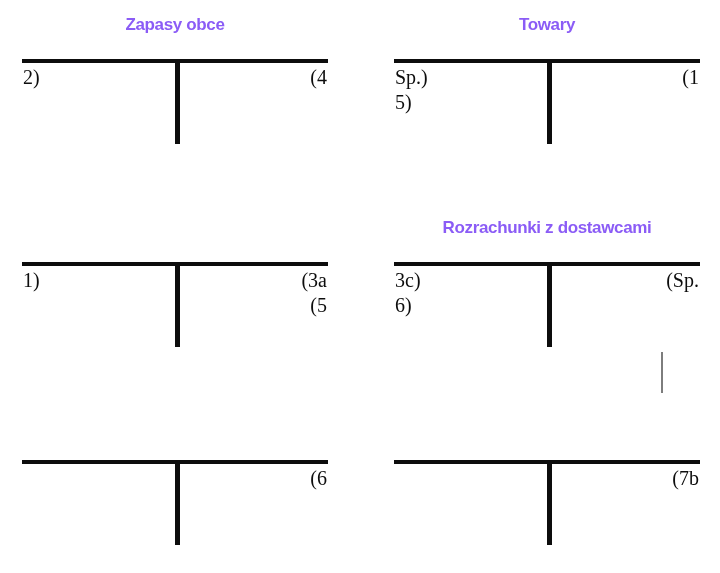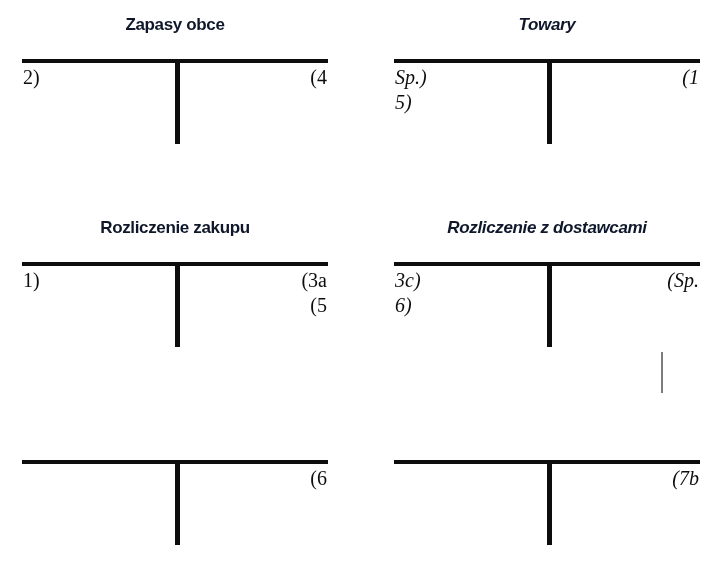--- a/index.html
+++ b/index.html
@@ -16,37 +16,37 @@
     font-family: "Liberation Sans", sans-serif;
   }
 
   
   .taccount {
     position: absolute;
     width: 306px;
     height: 160px;
   }
   .taccount.col-left  { left: 22px; }
-  .taccount.col-right { left: 394px; font-style: italic; }
+  .taccount.col-right { left: 394px; }
   .taccount.row-1 { top: 14px; }
   .taccount.row-2 { top: 217px; }
   .taccount.row-3 { top: 415px; }
 
   
   .acct-title {
     position: absolute;
     left: 0;
     top: 0;
     width: 306px;
     text-align: center;
     font-family: "Liberation Sans", sans-serif;
     font-weight: bold;
     font-size: 17px;
     letter-spacing: -0.35px;
-    color: #0f172a;
+    color: #8b5cf6;
     line-height: 22px;
     white-space: nowrap;
   }
 
   
   .acct-rule {
     position: absolute;
     left: 0;
     top: 45px;
     width: 306px;
@@ -116,34 +116,33 @@
     <div class="entries debit">
       <span class="entry-line">Sp.)</span>
       <span class="entry-line">5)</span>
     </div>
     <div class="entries credit">
       <span class="entry-line">(1</span>
     </div>
   </div>
 
   <div class="taccount col-left row-2">
-    <div class="acct-title">Rozliczenie zakupu</div>
     <div class="acct-rule"></div>
     <div class="acct-stem"></div>
     <div class="entries debit">
       <span class="entry-line">1)</span>
     </div>
     <div class="entries credit">
       <span class="entry-line">(3a</span>
       <span class="entry-line">(5</span>
     </div>
   </div>
 
   <div class="taccount col-right row-2">
-    <div class="acct-title">Rozliczenie z dostawcami</div>
+    <div class="acct-title">Rozrachunki z dostawcami</div>
     <div class="acct-rule"></div>
     <div class="acct-stem"></div>
     <div class="entries debit">
       <span class="entry-line">3c)</span>
       <span class="entry-line">6)</span>
     </div>
     <div class="entries credit">
       <span class="entry-line">(Sp.</span>
     </div>
   </div>

